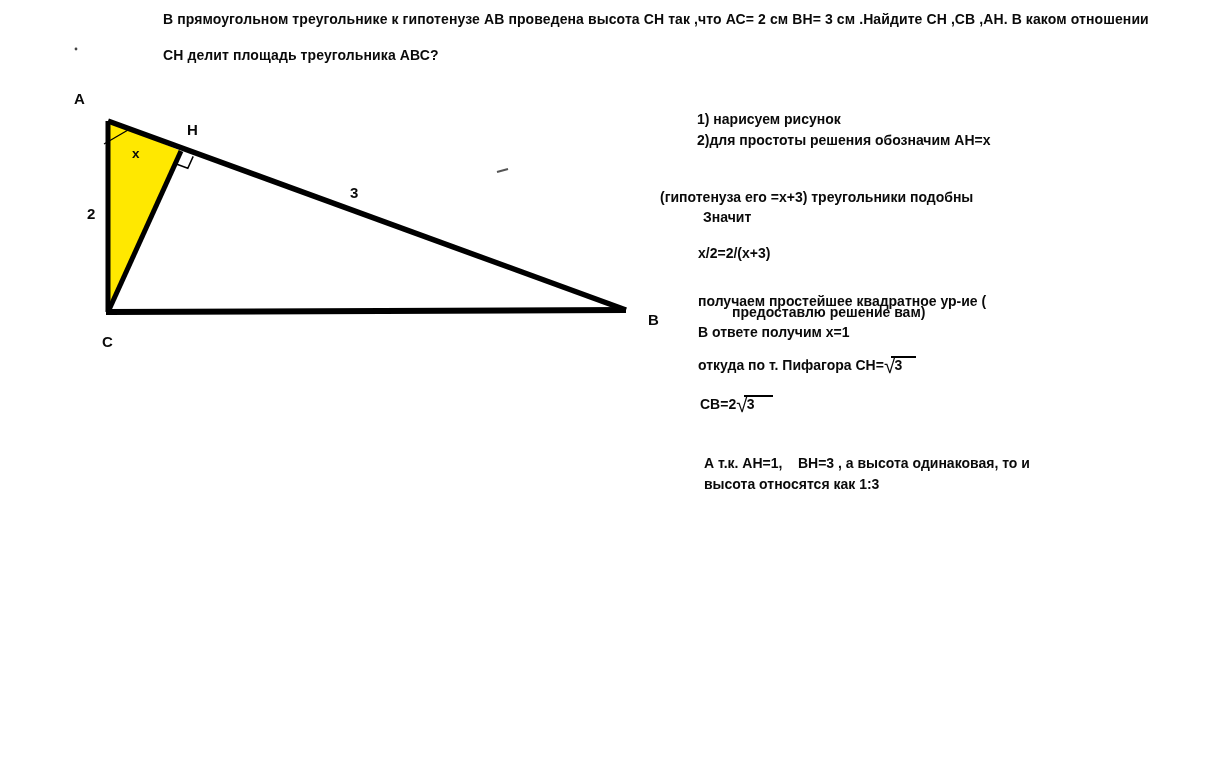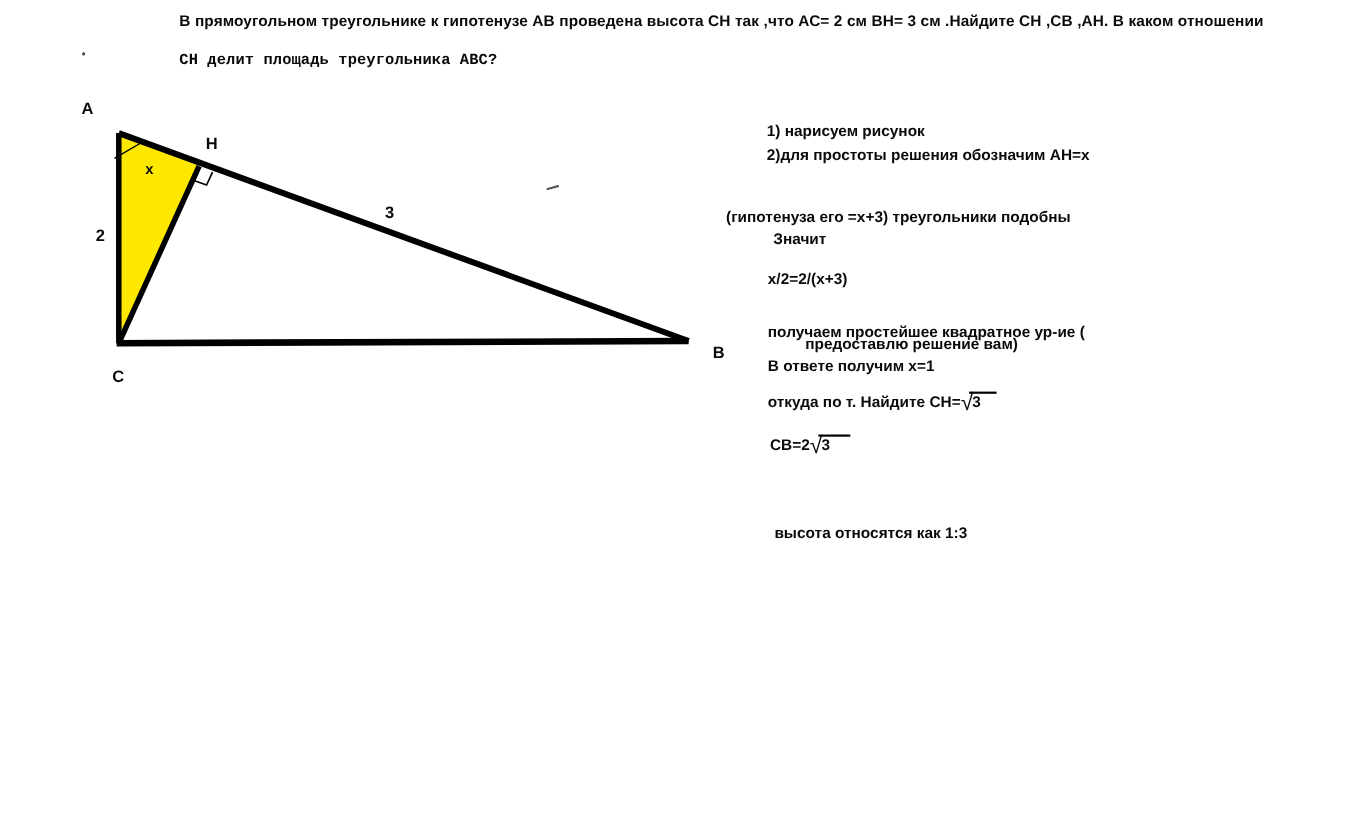--- a/index.html
+++ b/index.html
@@ -44,21 +44,21 @@
   }
   .rad-pad-14 { padding-right: 14px; }
   .rad-pad-18 { padding-right: 18px; }
 </style>
 </head>
 <body>
 
 <div class="canvas">
 
   <div class="t title-line" style="left:163px; top:11px;text-align:center;">В прямоугольном треугольнике к гипотенузе АВ проведена высота СН так ,что АС= 2 см ВН= 3 см .Найдите СН ,СВ ,АН. В каком отношении</div>
-  <div class="t title-line" style="left:163px; top:47px;font-family:Liberation Mono, monospace;">СН делит площадь треугольника АВС?</div>
+  <div class="t title-line" style="left:163px; top:47px;">СН делит площадь треугольника АВС?</div>
 
   <svg class="diagram" width="1232" height="764" viewBox="0 0 1232 764">
 
     <polygon points="108,121 181,151 108,312" fill="#ffe800"></polygon>
 
     <line x1="108" y1="121" x2="626" y2="310" stroke="#000" stroke-width="5.5"></line>
     <line x1="108" y1="121" x2="108" y2="312" stroke="#000" stroke-width="5"></line>
     <line x1="106" y1="312" x2="626" y2="310" stroke="#000" stroke-width="6"></line>
     <line x1="108" y1="312" x2="181" y2="151" stroke="#000" stroke-width="5"></line>
 
@@ -83,19 +83,20 @@
 
   <div class="t" style="left:660px; top:189px;">(гипотенуза его =х+3) треугольники подобны</div>
   <div class="t" style="left:703px; top:209px;">Значит</div>
 
   <div class="t" style="left:698px; top:245px;">х/2=2/(х+3)</div>
 
   <div class="t" style="left:698px; top:293px;">получаем простейшее квадратное ур-ие (</div>
   <div class="t" style="left:732px; top:304px;">предоставлю решение вам)</div>
   <div class="t" style="left:698px; top:324px;">В ответе получим х=1</div>
 
-  <div class="t" style="left:698px; top:356px;"><span>откуда по т. Найдите СН=</span><span class="sqrt-sign">√</span><span class="sqrt-rad rad-pad-14">3</span></div>
+  <div class="t" style="left:698px; top:356px;"><span>откуда по т. Пифагора СН=</span><span class="sqrt-sign">√</span><span class="sqrt-rad rad-pad-14">3</span></div>
 
   <div class="t" style="left:700px; top:395px;"><span>СВ=2</span><span class="sqrt-sign">√</span><span class="sqrt-rad rad-pad-18">3</span></div>
 
+  <div class="t" style="left:704px; top:455px;">А т.к. АН=1,    ВН=3 , а высота одинаковая, то и</div>
   <div class="t" style="left:704px; top:476px;">высота относятся как 1:3</div>
 
 </div>
 
 </body></html>

